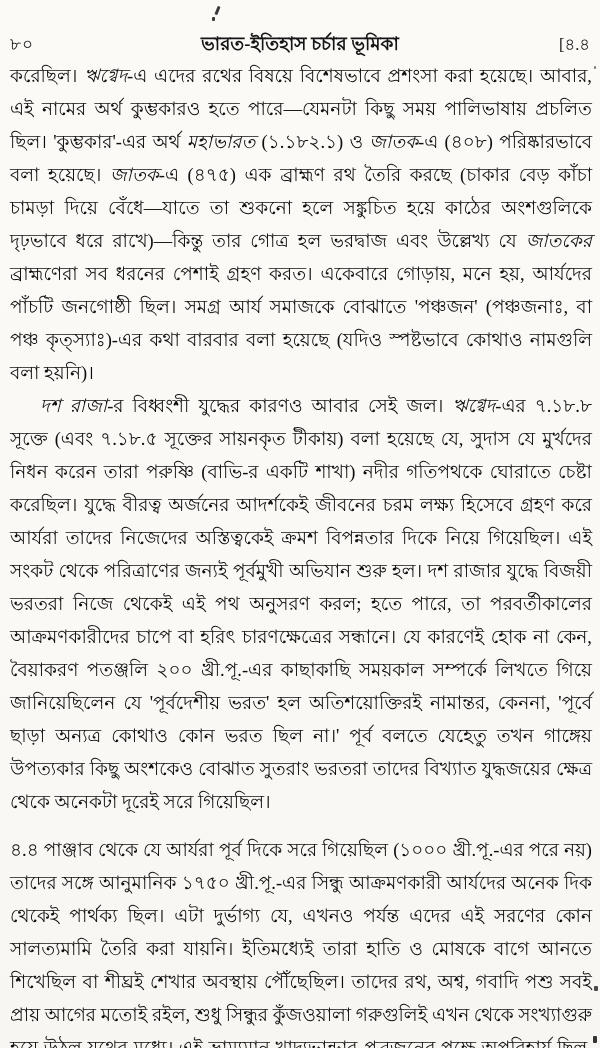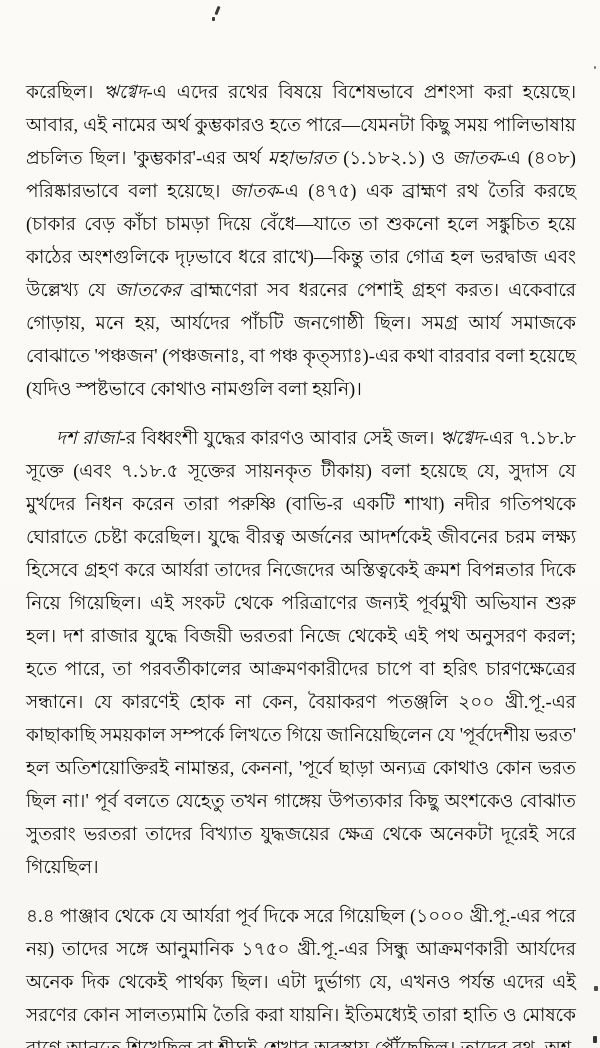--- a/index.html
+++ b/index.html
@@ -28,41 +28,46 @@
   .title{flex:1;text-align:center;font-weight:bold;font-size:18.5px;}
   .secref{width:70px;text-align:right;font-size:16.5px;}
   .content{
     position:absolute;
     top:60px;left:10px;right:8px;
     font-size:18.5px;
     line-height:33px;
     text-align:justify;
     color:#0e0e0e;
   }
-  .para{margin:16px;padding:0;text-align:justify;}
+  .para{margin:0;padding:0;text-align:justify;}
   .para.indented{text-indent:30px;}
   .para.section{margin-top:15px;}
   .i{font-style:italic;}
   .b{font-weight:normal;}
   
   .artifact{position:absolute;background:#3a3a3a;border-radius:1px;}
   .tickmark{
     top:6px;left:216px;width:3px;height:9px;
     transform:rotate(22deg);
   }
   .tickdot{top:17px;left:212px;width:3px;height:4px;}
   .speck1{top:986px;right:2px;width:4px;height:5px;background:#4a4a4a;}
   .speck2{top:1036px;right:3px;width:4px;height:7px;background:#333;}
   .speck3{top:66px;right:4px;width:2px;height:3px;background:#777;}
 </style>
 </head>
 <body>
 
 <div class="page">
 
+  <div class="header">
+    <span class="pagenum">৮০</span>
+    <span class="title">ভারত-ইতিহাস চর্চার ভূমিকা</span>
+    <span class="secref">[৪.৪</span>
+  </div>
 
   <div class="content" id="content">
       <p class="para continuation"><span>করেছিল। </span><span class="i">ঋগ্বেদ</span><span>-এ এদের রথের বিষয়ে বিশেষভাবে প্রশংসা করা হয়েছে। আবার, এই নামের অর্থ কুম্ভকারও হতে পারে—যেমনটা কিছু সময় পালিভাষায় প্রচলিত ছিল। 'কুম্ভকার'-এর অর্থ </span><span class="i">মহাভারত</span><span> (১.১৮২.১) ও </span><span class="i">জাতক</span><span>-এ (৪০৮) পরিষ্কারভাবে বলা হয়েছে। </span><span class="i">জাতক</span><span>-এ (৪৭৫) এক ব্রাহ্মণ রথ তৈরি করছে (চাকার বেড় কাঁচা চামড়া দিয়ে বেঁধে—যাতে তা শুকনো হলে সঙ্কুচিত হয়ে কাঠের অংশগুলিকে দৃঢ়ভাবে ধরে রাখে)—কিন্তু তার গোত্র হল ভরদ্বাজ এবং উল্লেখ্য যে </span><span class="i">জাতকের</span><span> ব্রাহ্মণেরা সব ধরনের পেশাই গ্রহণ করত। একেবারে গোড়ায়, মনে হয়, আর্যদের পাঁচটি জনগোষ্ঠী ছিল। সমগ্র আর্য সমাজকে বোঝাতে 'পঞ্চজন' (পঞ্চজনাঃ, বা পঞ্চ কৃত্স্যাঃ)-এর কথা বারবার বলা হয়েছে (যদিও স্পষ্টভাবে কোথাও নামগুলি বলা হয়নি)।</span></p>
       <p class="para indented"><span class="i">দশ রাজা</span><span>-র বিধ্বংশী যুদ্ধের কারণও আবার সেই জল। </span><span class="i">ঋগ্বেদ</span><span>-এর ৭.১৮.৮ সূক্তে (এবং ৭.১৮.৫ সূক্তের সায়নকৃত টীকায়) বলা হয়েছে যে, সুদাস যে মুর্খদের নিধন করেন তারা পরুষ্ণি (বাভি-র একটি শাখা) নদীর গতিপথকে ঘোরাতে চেষ্টা করেছিল। যুদ্ধে বীরত্ব অর্জনের আদর্শকেই জীবনের চরম লক্ষ্য হিসেবে গ্রহণ করে আর্যরা তাদের নিজেদের অস্তিত্বকেই ক্রমশ বিপন্নতার দিকে নিয়ে গিয়েছিল। এই সংকট থেকে পরিত্রাণের জন্যই পূর্বমুখী অভিযান শুরু হল। দশ রাজার যুদ্ধে বিজয়ী ভরতরা নিজে থেকেই এই পথ অনুসরণ করল; হতে পারে, তা পরবর্তীকালের আক্রমণকারীদের চাপে বা হরিৎ চারণক্ষেত্রের সন্ধানে। যে কারণেই হোক না কেন, বৈয়াকরণ পতঞ্জলি ২০০ খ্রী.পূ.-এর কাছাকাছি সময়কাল সম্পর্কে লিখতে গিয়ে জানিয়েছিলেন যে 'পূর্বদেশীয় ভরত' হল অতিশয়োক্তিরই নামান্তর, কেননা, 'পূর্বে ছাড়া অন্যত্র কোথাও কোন ভরত ছিল না।' পূর্ব বলতে যেহেতু তখন গাঙ্গেয় উপত্যকার কিছু অংশকেও বোঝাত সুতরাং ভরতরা তাদের বিখ্যাত যুদ্ধজয়ের ক্ষেত্র থেকে অনেকটা দূরেই সরে গিয়েছিল।</span></p>
       <p class="para section"><span class="b">৪.৪ </span><span>পাঞ্জাব থেকে যে আর্যরা পূর্ব দিকে সরে গিয়েছিল (১০০০ খ্রী.পূ.-এর পরে নয়) তাদের সঙ্গে আনুমানিক ১৭৫০ খ্রী.পূ.-এর সিন্ধু আক্রমণকারী আর্যদের অনেক দিক থেকেই পার্থক্য ছিল। এটা দুর্ভাগ্য যে, এখনও পর্যন্ত এদের এই সরণের কোন সালত্যমামি তৈরি করা যায়নি। ইতিমধ্যেই তারা হাতি ও মোষকে বাগে আনতে শিখেছিল বা শীঘ্রই শেখার অবস্থায় পৌঁছেছিল। তাদের রথ, অশ্ব, গবাদি পশু সবই প্রায় আগের মতোই রইল, শুধু সিন্ধুর কুঁজওয়ালা গরুগুলিই এখন থেকে সংখ্যাগুরু হয়ে উঠল যূথের মধ্যে। এই ভ্রাম্যমান খাদ্যভান্ডার প্রব্রজনের পক্ষে অপরিহার্য ছিল, যেমন অপরিহার্য ছিল সুলভ লোহা—১০০০ খ্রী.পূ.-এর আগেই যার ব্যবহার তারা নিশ্চিতভাবে শিখে গিয়েছিল। খাদ্য উৎপাদনে লাঙ্গল যুক্ত হল। অন্যদিকে, সিন্ধুর মানুষদের কাছ থেকে মাটির কাজ, তাঁতের কাজ, কাঠের কাজ বা অন্যান্য কাজও আর্যরা আয়ত্ত করে নিয়েছিল। কিন্তু, পণ্যের জন্য উদ্বৃত্ত খাদ্যের বিনিময় এবং একটি নতুন সমাজ সংগঠন ছাড়া—এ সবই ছিল নিরর্থক। এই নতুন সমাজ সংগঠন প্রথম শ্রমের যোগান সৃষ্টি করল—যার উদ্বৃত্তকে খুব সহজেই দখলচ্যুত করা গিয়েছিল। এর সাহায্যেই নতুন নতুন এলাকায় সম্প্রসারণ সম্ভব হল—যা সিন্ধু সভ্যতার পক্ষে সম্ভব হয়নি। এই সমাজ পুনর্গঠন কোন অনুমিত বিষয় নয় বরং গ্রীক বিবরণীর (৩৩০ খ্রী.পূ.) দ্বারা প্রত্যয়িত যে, বাণিজ্য-সম্পর্ক ও উদ্বৃত্ত বিনিময় প্রথার অনুপস্থিতি এবং প্রাচীন জীবনচর্যাকে অনুসরণ করে আদি বৈদিক স্তরে আটকে থাকার ফলে পাঞ্জাবের কিছু আর্যজনগোষ্ঠী কীভাবে ক্ষয়প্রাপ্ত হয়েছিল।</span></p>
     </div>
 
   <span class="artifact tickmark"></span>
   <span class="artifact tickdot"></span>
   <span class="artifact speck1"></span>

